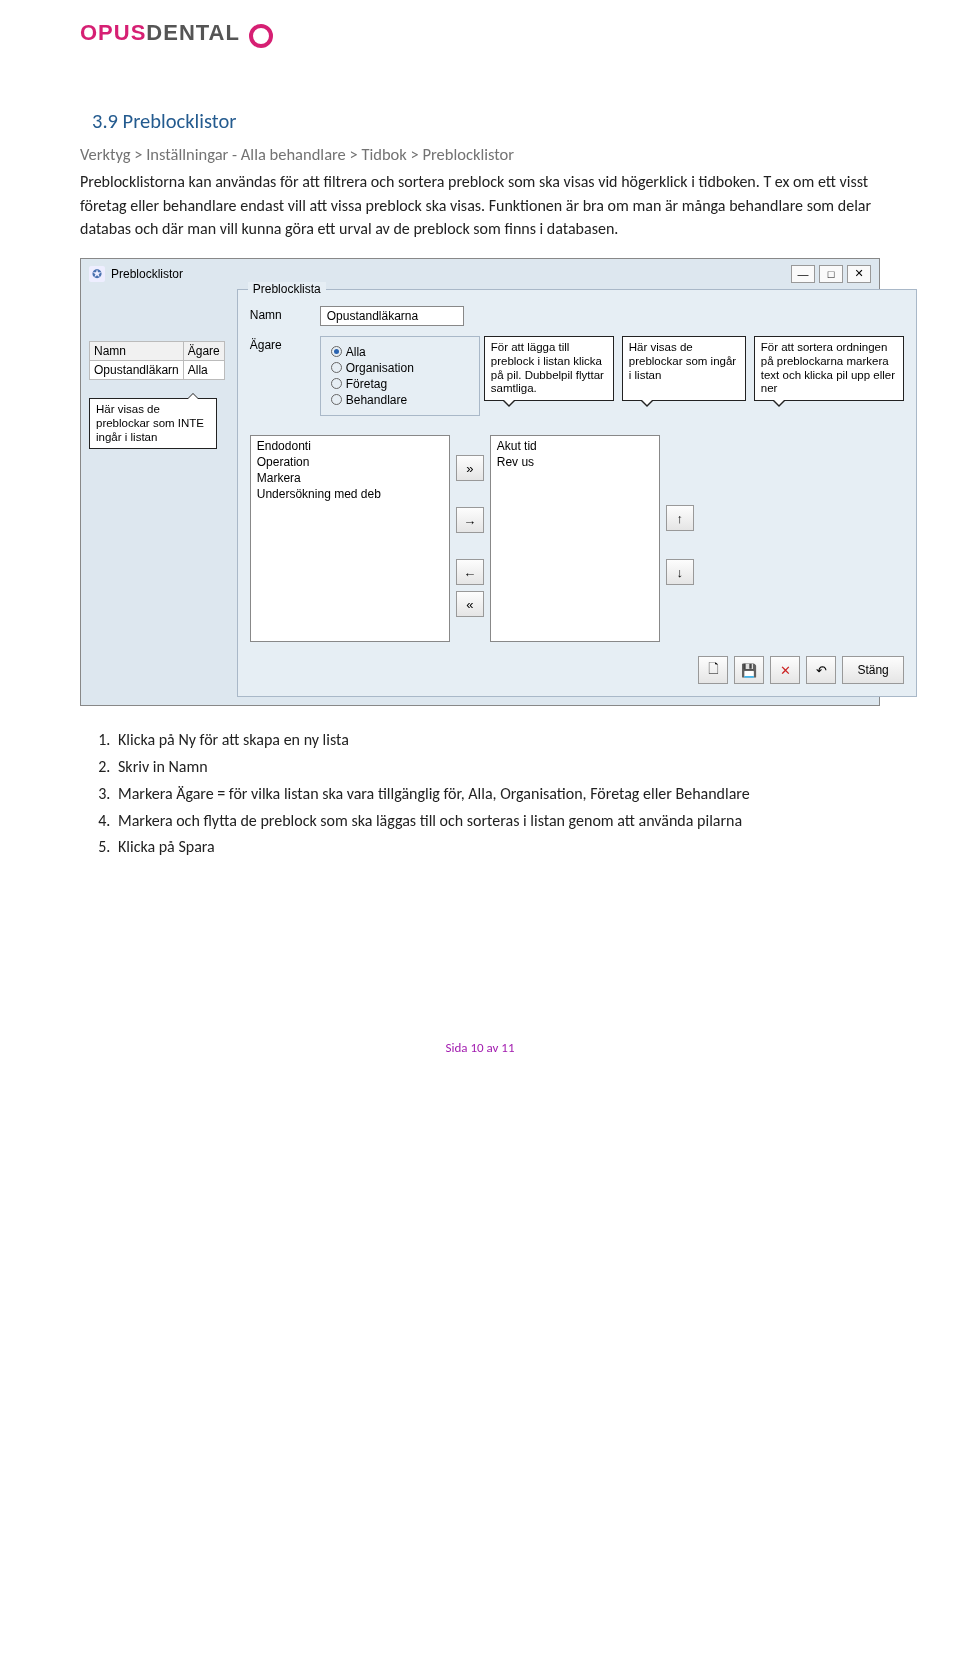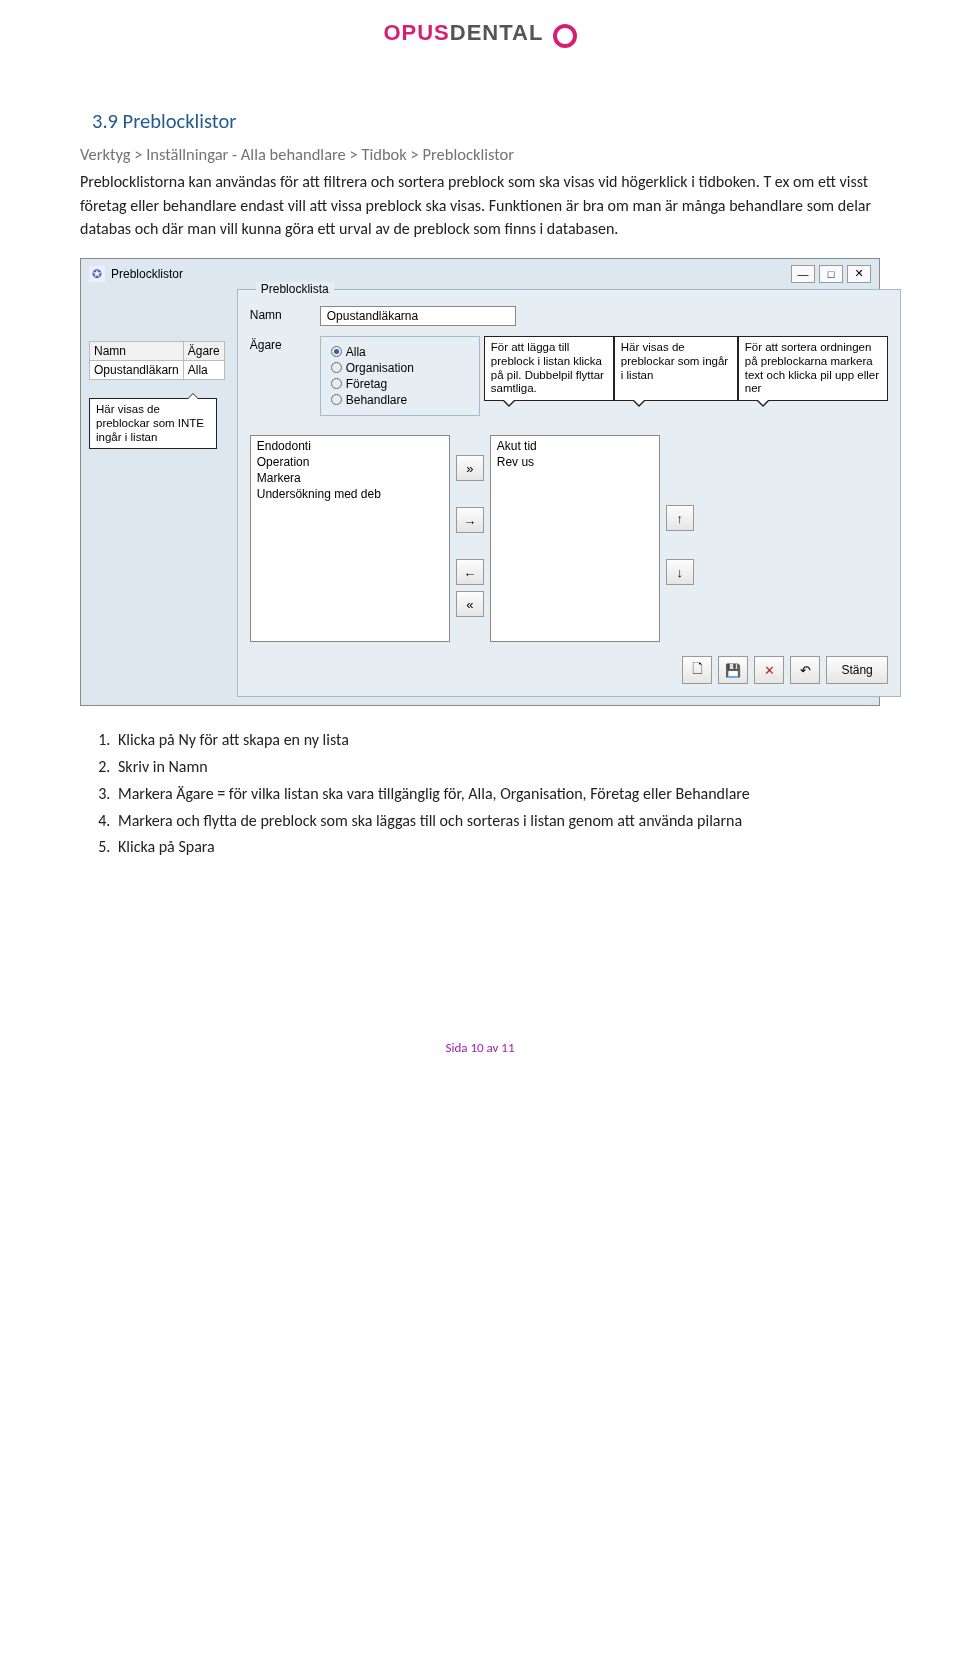--- a/index.html
+++ b/index.html
@@ -1,17 +1,17 @@
 <!DOCTYPE html>
 <html><head>
 <meta charset="utf-8">
 <style>
 * { box-sizing: border-box; margin: 0; padding: 0; }
 body { font-family: Calibri, Arial, sans-serif; font-size: 15px; color: #333; background: #fff; width: 960px; margin: 0 auto; padding: 20px 80px; }
-.logo { text-align: center; margin-bottom: 60px; }
+.logo { text-align: left; margin-bottom: 60px; }
 .logo-text { font-family: Arial, sans-serif; letter-spacing: 1px; }
 .logo-opus { color: #d61f73; font-weight: 700; font-size: 22px; }
 .logo-dental { color: #555; font-weight: 600; font-size: 22px; }
 .logo-circle { display: inline-block; width: 24px; height: 24px; border: 4px solid #d61f73; border-radius: 50%; vertical-align: middle; margin-left: 4px; }
 h2.section-title { color: #245b8f; font-size: 20.5px; font-weight: 400; margin: 18px 0 10px 12px; }
 .breadcrumb { color: #737373; font-size: 16.5px; margin-bottom: 6px; }
 p.body-text { font-size: 16px; line-height: 1.45; margin-bottom: 10px; color: #222; }
 .screenshot { background: #dde7ef; border: 1px solid #888; margin: 18px 0 22px 0; padding: 0; position: relative; font-family: Tahoma, Arial, sans-serif; font-size: 12px; color: #000; }
 .window-bar { display: flex; align-items: center; justify-content: space-between; padding: 6px 8px; }
 .window-bar-left { display: flex; align-items: center; gap: 6px; }
@@ -20,45 +20,45 @@
 .win-btn { width: 24px; height: 18px; border: 1px solid #999; background: #fafafa; display: flex; align-items: center; justify-content: center; font-size: 11px; }
 .pane { display: flex; gap: 0; padding: 0 8px 8px 8px; }
 .left-col { width: 150px; padding-top: 52px; }
 .left-table { border-collapse: collapse; width: 100%; font-size: 12px; background: #fff; }
 .left-table th, .left-table td { border: 1px solid #bbb; padding: 2px 4px; text-align: left; font-weight: normal; }
 .left-table th { background: #f1f1f1; }
 .callout { background: #fff; border: 1px solid #222; padding: 4px 6px; font-size: 11.5px; line-height: 1.2; position: relative; margin-top: 18px; width: 128px; }
 .callout.hascorner::after { content: ""; position: absolute; top: -10px; right: 18px; border: 5px solid transparent; border-bottom-color: #fff; }
 .callout.hascorner::before { content: ""; position: absolute; top: -12px; right: 17px; border: 6px solid transparent; border-bottom-color: #222; }
 .main-group { flex: 1; border: 1px solid #a9b8c8; margin-left: 12px; padding: 16px 12px 12px 12px; background: #e6eef4; position: relative; }
-.group-title { position: absolute; top: -8px; left: 18px; background: #e6eef4; padding: 0 5px; font-size: 12px; }
+.group-title { position: absolute; top: -8px; left: 10px; background: #e6eef4; padding: 0 5px; font-size: 12px; }
 .row { display: flex; align-items: flex-start; gap: 10px; margin-bottom: 10px; }
 .label { width: 60px; font-size: 12px; padding-top: 2px; }
-.textbox { background: #fff; border: 1px solid #888; padding: 2px 6px; font-size: 12px; height: 20px; width: 196px; }
+.textbox { background: #fff; border: 1px solid #888; padding: 2px 6px; font-size: 12px; height: 20px; width: 144px; }
 .owner-group { border: 1px solid #a9b8c8; padding: 6px 10px; width: 160px; font-size: 12px; }
 .radio-row { display: flex; align-items: center; gap: 4px; margin: 2px 0; }
 .radio { width: 11px; height: 11px; border: 1px solid #666; border-radius: 50%; display: inline-block; position: relative; }
 .radio.checked::after { content: ""; position: absolute; top: 2px; left: 2px; width: 5px; height: 5px; background: #2a63b0; border-radius: 50%; }
 .lists-row { display: flex; gap: 6px; align-items: flex-start; }
 .callout-mid { background: #fff; border: 1px solid #222; padding: 4px 6px; font-size: 11.5px; line-height: 1.2; width: 130px; position: relative; }
 .callout-mid.tail-bl::after, .callout-mid.tail-bl::before { content: ""; position: absolute; left: 18px; border: 6px solid transparent; }
 .callout-mid.tail-bl::before { bottom: -13px; border-top-color: #222; }
 .callout-mid.tail-bl::after { bottom: -11px; border-top-color: #fff; }
 .listbox { background: #fff; border: 1px solid #888; width: 200px; height: 207px; padding: 2px 4px; font-size: 12px; }
 .listbox div { padding: 1px 2px; }
 .btn-col { display: flex; flex-direction: column; gap: 6px; justify-content: flex-start; padding-top: 20px; }
 .ico-btn { width: 28px; height: 26px; border: 1px solid #999; background: linear-gradient(#fdfdfd,#e5e5e5); display: flex; align-items: center; justify-content: center; font-size: 13px; }
 .btn-col.right { padding-top: 70px; gap: 28px; }
 .toolbar { display: flex; justify-content: flex-end; gap: 6px; margin-top: 14px; align-items: center; }
 .tool-btn { width: 30px; height: 28px; border: 1px solid #999; background: linear-gradient(#fdfdfd,#e5e5e5); display: flex; align-items: center; justify-content: center; font-size: 13px; }
 .text-btn { height: 28px; border: 1px solid #999; background: linear-gradient(#fdfdfd,#e5e5e5); padding: 0 14px; font-size: 12px; display: flex; align-items: center; }
 ol.instructions { margin: 14px 0 0 34px; font-size: 16px; line-height: 1.55; color: #222; }
 ol.instructions li { margin-bottom: 2px; padding-left: 4px; }
 .footer { text-align: center; margin-top: 180px; font-size: 13px; color: #a21caf; }
-.upper-callouts { display: flex; margin-left: -6px; margin-bottom: 24px; }
+.upper-callouts { display: flex; gap: 8px; margin-left: -6px; margin-bottom: 24px; }
 </style>
 </head>
 <body>
 
 <div class="logo">
   <span class="logo-text">
     <span class="logo-opus">OPUS</span><span class="logo-dental">DENTAL</span>
   </span>
   <span class="logo-circle"></span>
 </div>

